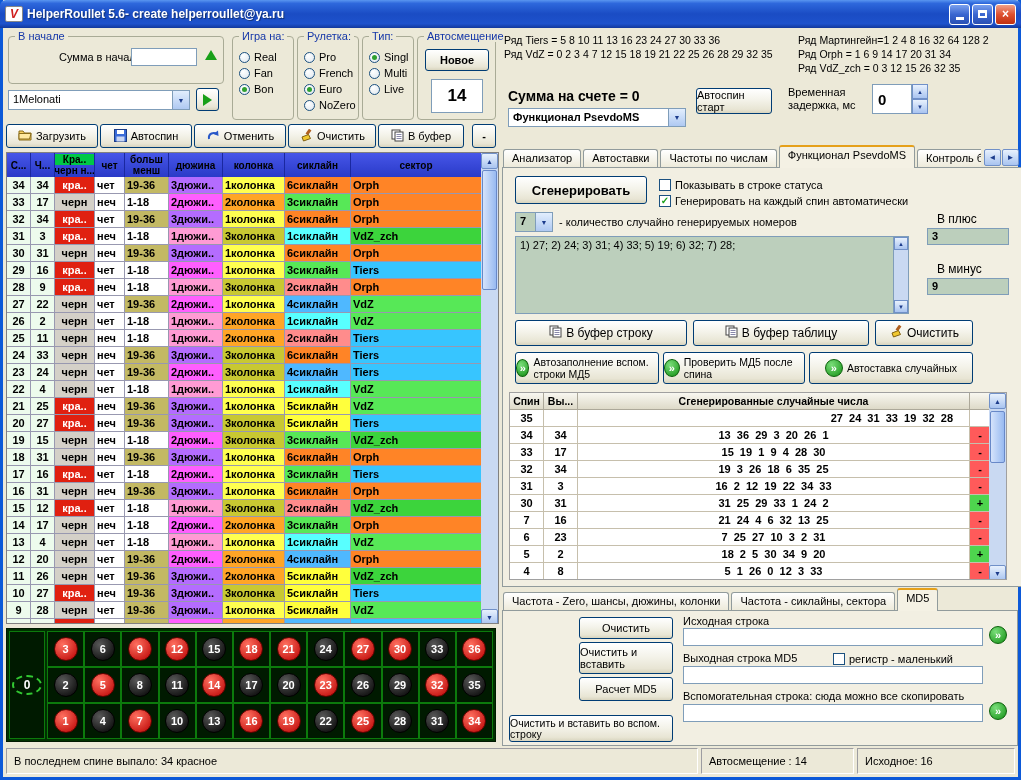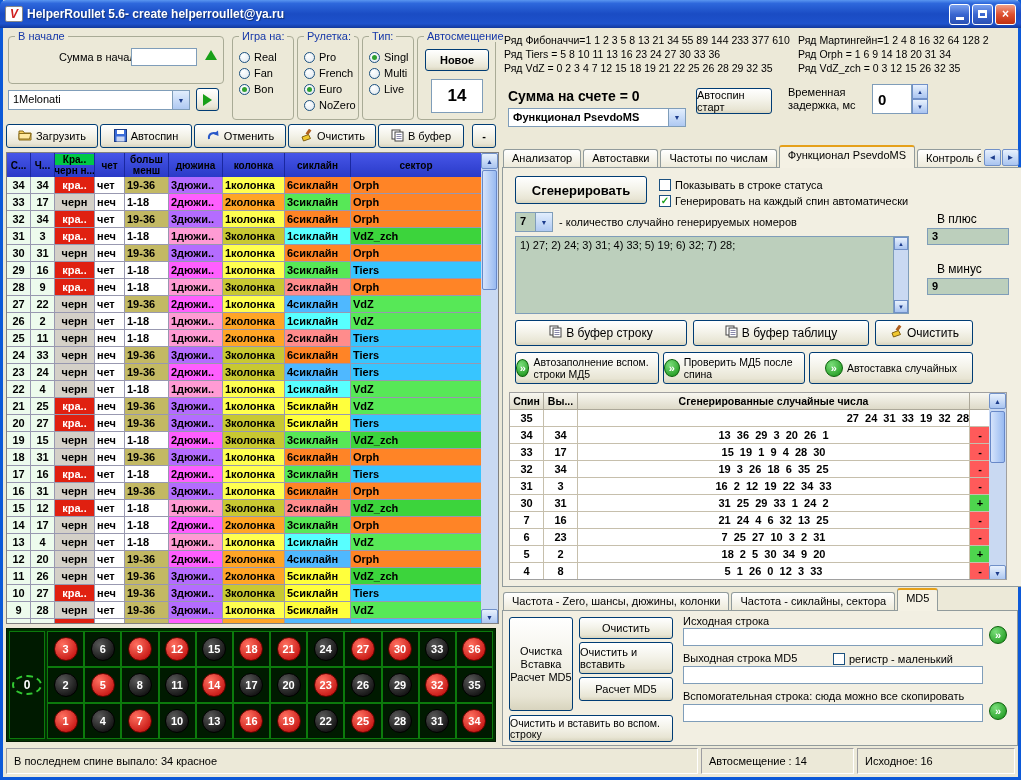--- a/index.html
+++ b/index.html
@@ -142,21 +142,21 @@
 .md5b1 { left:12px; width:144px; } .md5b2 { left:160px; width:142px; } .md5b3 { left:306px; width:164px; }
 .gen-table { position:absolute; left:6px; top:224px; width:498px; height:188px; border:1px solid #A0A0A0; background:#FFF; overflow:hidden; }
 .gt-head { display:grid; grid-template-columns:34px 34px 392px 21px; height:17px;
   background:linear-gradient(180deg,#F8F7F0,#DCD8C6); }
 .gt-hc { border-right:1px solid #ACA899; border-bottom:1px solid #ACA899; font-weight:bold; font-size:10.5px;
   display:flex; align-items:center; justify-content:center; overflow:hidden; white-space:nowrap; }
 .gt-row { display:grid; grid-template-columns:34px 34px 392px 21px; height:17px; }
 .gt-c { border-right:1px solid #C6BFAC; border-bottom:1px solid #C6BFAC; font-weight:bold; font-size:11px;
   display:flex; align-items:center; justify-content:center; white-space:pre; overflow:hidden; }
 .gt-c.numline { justify-content:center; }
-.gt-c.rightal { justify-content:flex-end; padding-right:0; }
+.gt-c.rightal { justify-content:flex-end; padding-right:16px; }
 .gt-scroll { height:188px; }
 .freq-tabs { position:absolute; left:3px; top:561px; height:22px; display:flex; align-items:flex-end; }
 .md5-panel { position:absolute; left:2px; top:582px; width:516px; height:136px; border:1px solid #919B9C; background:#F2EFE2; }
 .md5-tall { position:absolute; left:6px; top:6px; width:64px; height:94px; line-height:13px; text-align:center; font-size:11px; flex-direction:column; }
 .md5-clear { position:absolute; left:76px; top:6px; width:94px; height:22px; }
 .md5-cp { position:absolute; left:76px; top:31px; width:94px; height:32px; line-height:12px; }
 .md5-calc { position:absolute; left:76px; top:66px; width:94px; height:24px; }
 .md5-wide { position:absolute; left:6px; top:104px; width:164px; height:27px; font-size:10.5px; line-height:11px; }
 .md5-label { position:absolute; white-space:nowrap; }
 .l-src { left:180px; top:4px; } .l-out { left:180px; top:41px; } .l-help { left:180px; top:79px; }
@@ -760,27 +760,26 @@
           <div class="bcell">
             <span class="chip red">34</span>
           </div>
         </div>
     </div>
   </div>
 
   <div class="right-pane">
 
     <div class="series-col sleft">
-        <div class="series-line">Ряд Фибоначчи=1 1 2 3 5 8 13 21 34 55 89 144 233 377 610</div>
         <div class="series-line">Ряд Tiers = 5 8 10 11 13 16 23 24 27 30 33 36</div>
         <div class="series-line">Ряд VdZ = 0 2 3 4 7 12 15 18 19 21 22 25 26 28 29 32 35</div>
       </div>
     <div class="series-col sright">
         <div class="series-line">Ряд Мартингейн=1 2 4 8 16 32 64 128 2</div>
-        <div class="series-line">Ряд Orph = 1 6 9 14 18 20 31 34</div>
+        <div class="series-line">Ряд Orph = 1 6 9 14 17 20 31 34</div>
         <div class="series-line">Ряд VdZ_zch = 0 3 12 15 26 32 35</div>
       </div>
 
     <div class="sum-acc">Сумма на счете = 0</div>
     <div class="dd fn-dd">
       <span class="dd-text">Функционал PsevdoMS</span>
       <span class="dd-btn">▼</span>
     </div>
     <div class="btn autospin-btn">Автоспин старт</div>
     <div class="delay-label">Временная задержка, мс</div>
@@ -952,21 +951,20 @@
       </div>
     </div>
 
     <div class="freq-tabs">
         <div class="tab">Частота - Zero, шансы, дюжины, колонки</div>
         <div class="tab">Частота - сиклайны, сектора</div>
         <div class="tab active">MD5</div>
       </div>
 
     <div class="md5-panel">
-      <div class="btn md5-tall">Очистка Вставка Расчет MD5</div>
       <div class="btn md5-clear">Очистить</div>
       <div class="btn md5-cp">Очистить и вставить</div>
       <div class="btn md5-calc">Расчет MD5</div>
       <div class="btn md5-wide">Очистить и  вставить во вспом. строку</div>
 
       <span class="md5-label l-src">Исходная строка</span>
       <input class="input md5-input i-src" value="" style="">
       <span class="gball gicon1">»</span>
 
       <span class="md5-label l-out">Выходная строка MD5</span>

